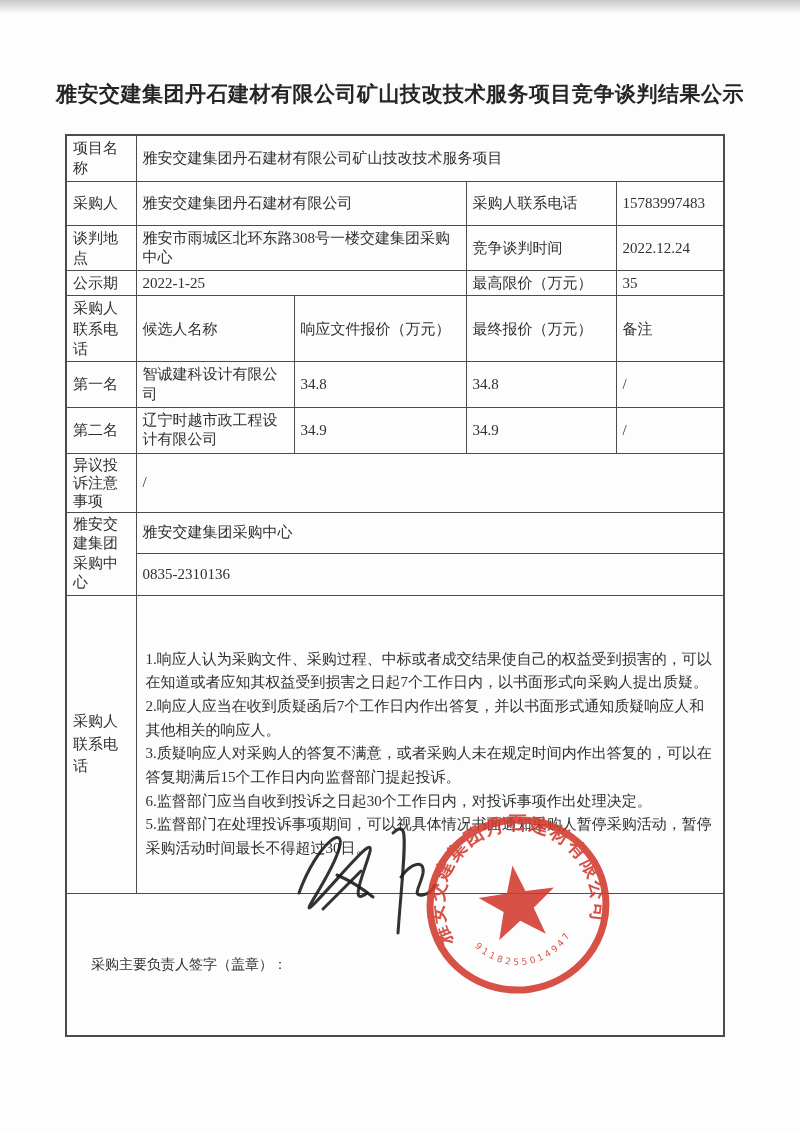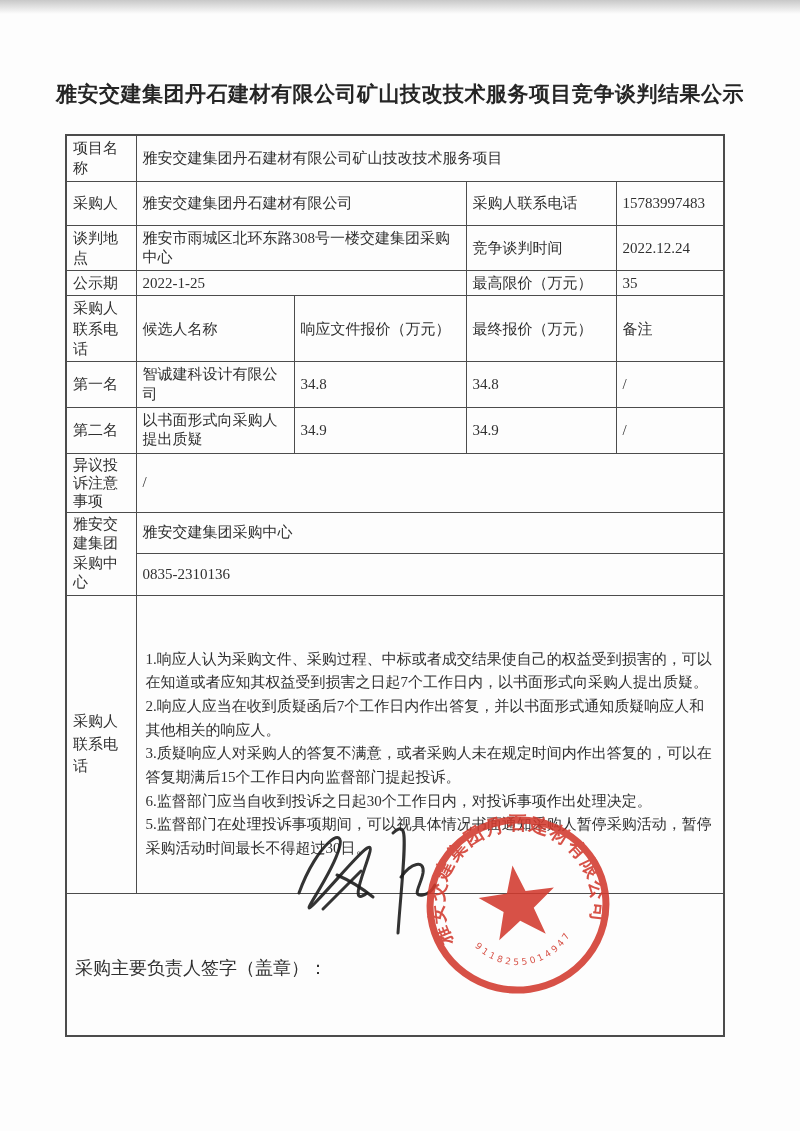--- a/index.html
+++ b/index.html
@@ -39,21 +39,21 @@
   .r1{height:42px}.r2{height:44px}.r3{height:39px}.r4{height:20px}
   .r5{height:35px}.r6{height:38px}.r7{height:46px}.r8{height:35px}
   .r9a{height:41px}.r9b{height:42px}.r10{height:298px}.r11{height:143px}
   .tight td{padding-top:0;padding-bottom:0;line-height:1.15;}
   .notice-cell{
     vertical-align:top !important;
     padding:52px 10px 20px 9px !important;
   }
   .notice-line{line-height:1.58;text-align:left;}
   .sig-cell{position:relative;vertical-align:middle;}
-  .sig-label{position:absolute;left:8px;top:62px;font-size:18px;}
+  .sig-label{position:absolute;left:24px;top:62px;font-size:14px;}
   .signature-svg{position:absolute;left:265px;top:815px;}
   .stamp-svg{position:absolute;left:418px;top:805px;opacity:0.88;}
 </style>
 </head>
 <body>
 
 <div class="page">
   <div class="scan-top-shade"></div>
 
   <div class="doc-title">雅安交建集团丹石建材有限公司矿山技改技术服务项目竞争谈判结果公示</div>
@@ -105,21 +105,21 @@
     <tr class="r6">
       <td class="lbl left">第一名</td>
       <td class="left">智诚建科设计有限公司</td>
       <td class="center">34.8</td>
       <td class="center">34.8</td>
       <td class="center">/</td>
     </tr>
 
     <tr class="r7">
       <td class="lbl left">第二名</td>
-      <td class="left" style="line-height:1.25">以书面形式向采购人提出质疑</td>
+      <td class="left" style="line-height:1.25">辽宁时越市政工程设计有限公司</td>
       <td class="center">34.9</td>
       <td class="center">34.9</td>
       <td class="center">/</td>
     </tr>
 
     <tr class="r8">
       <td class="lbl left" style="line-height:1.2">异议投诉注意事项</td>
       <td class="center" colspan="4">/</td>
     </tr>
 

